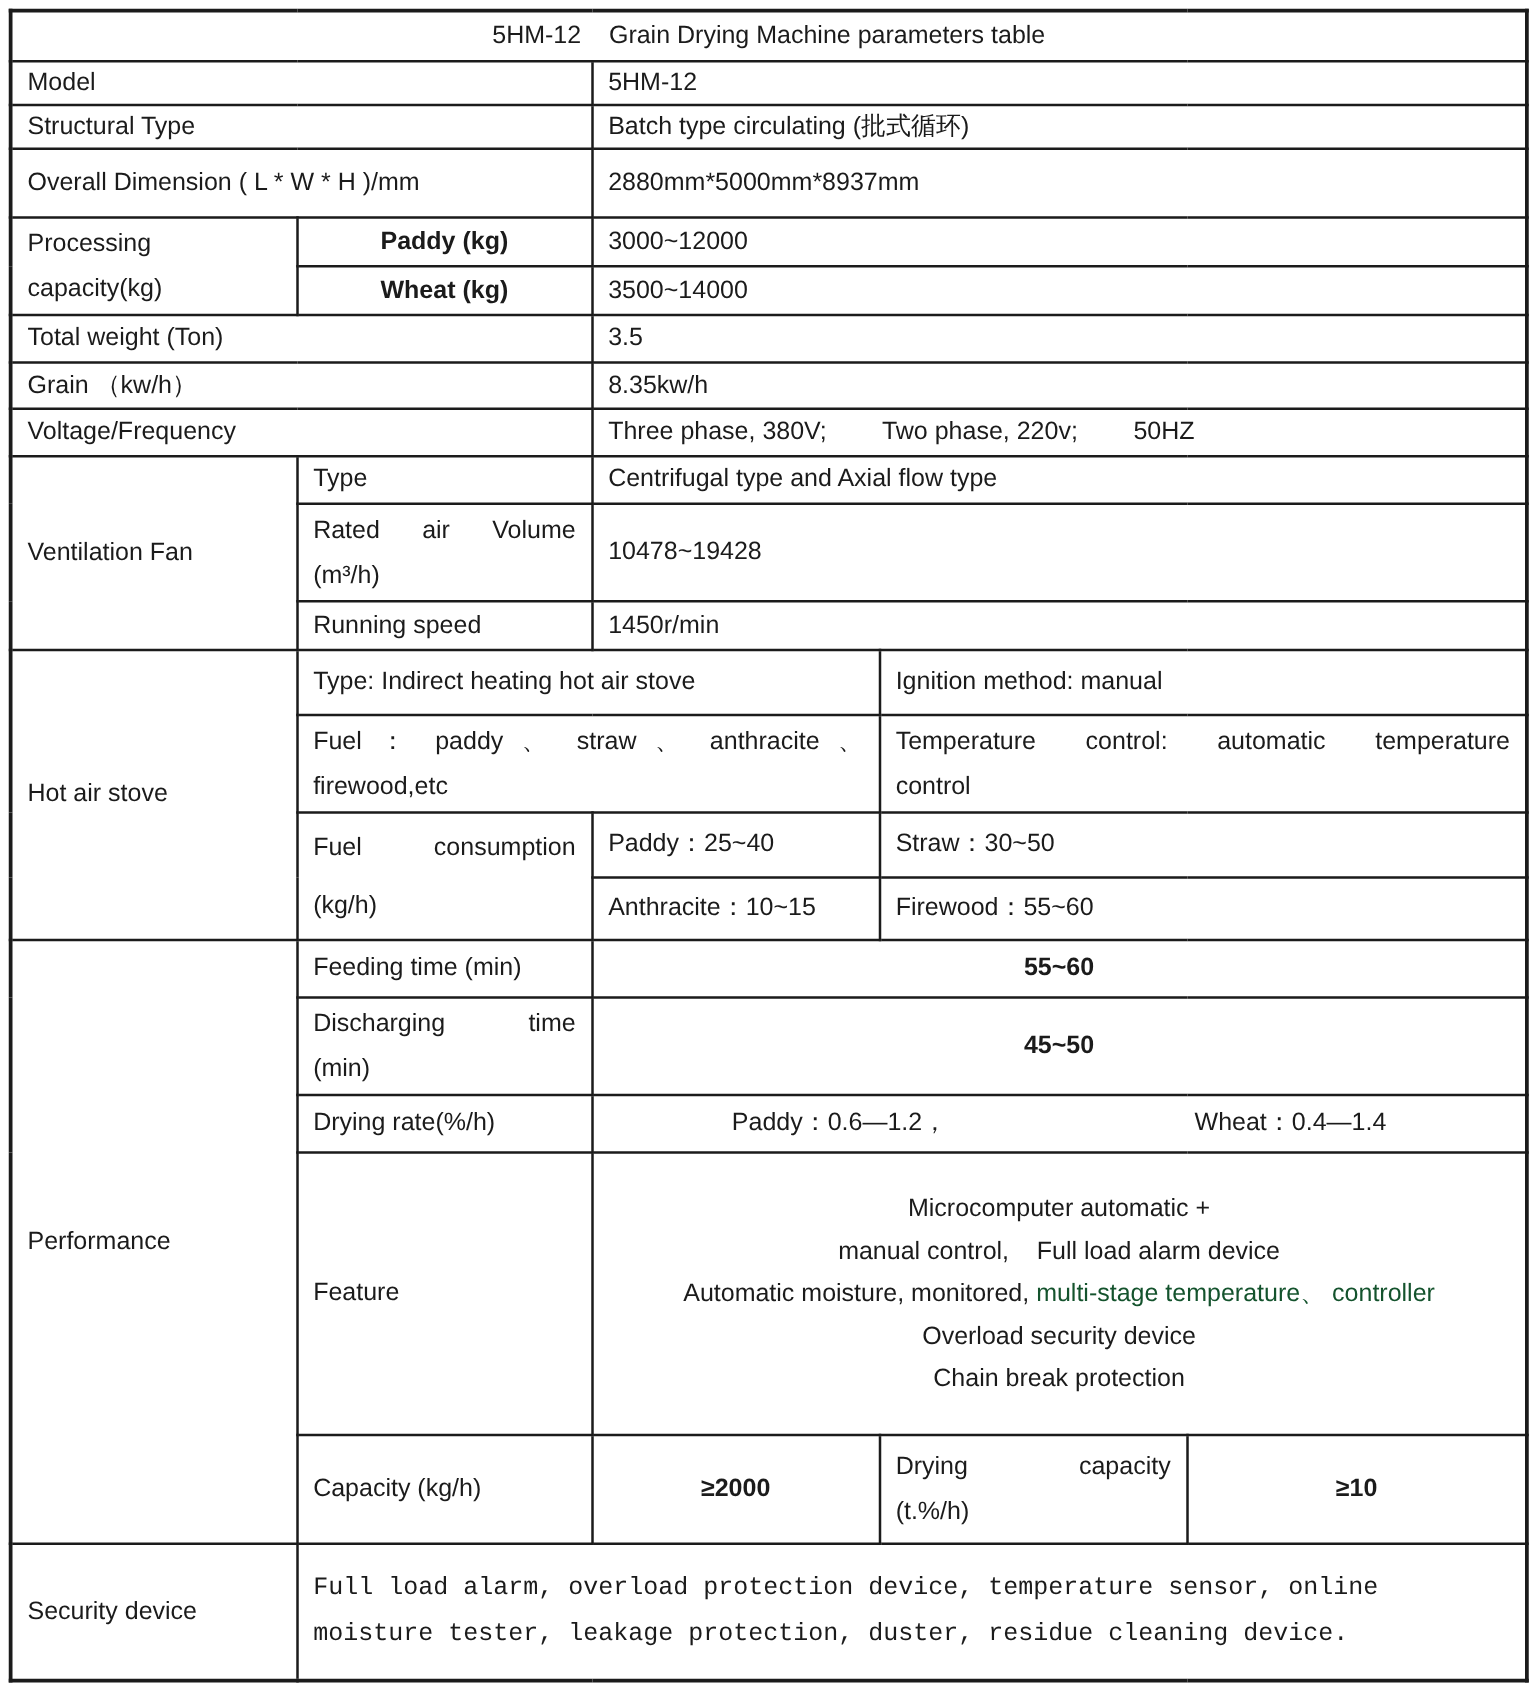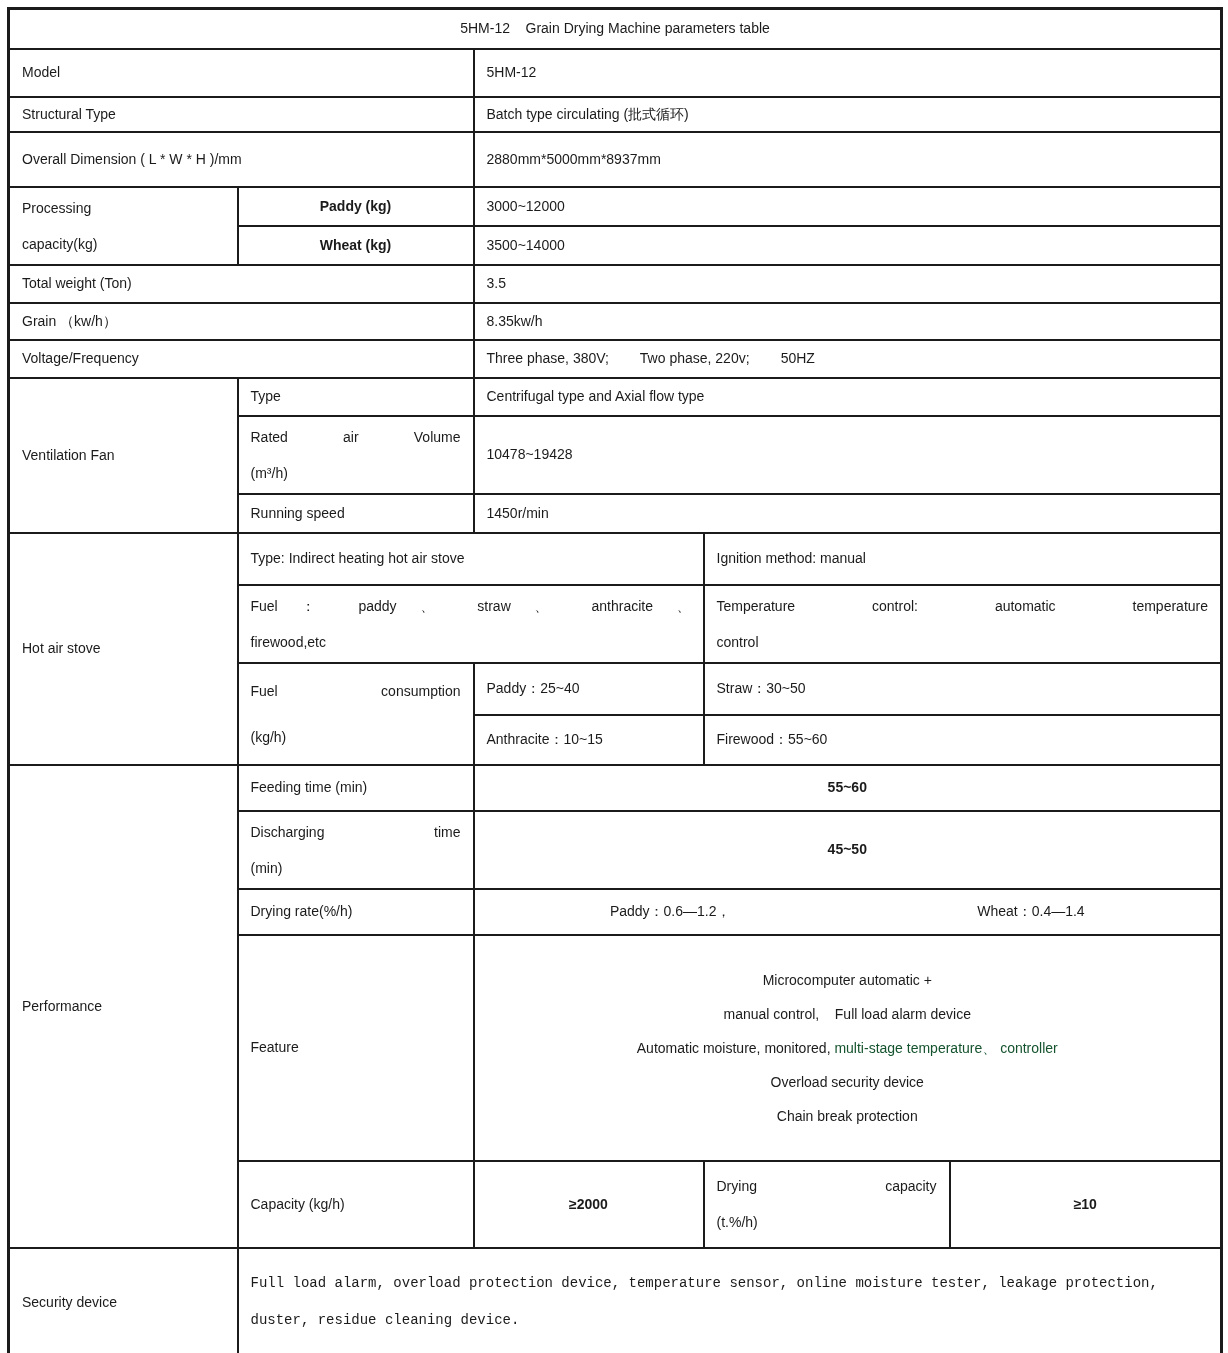--- a/index.html
+++ b/index.html
@@ -13,21 +13,21 @@
   }
   table.spec {
     border-collapse: collapse;
     table-layout: fixed;
     margin: 7px 0 0 7px;
     width: 1213px;
     border: 3px solid #1b1b1b;
   }
   td {
     border: 2px solid #1b1b1b;
-    font-size: 14px;
+    font-size: 20px;
     padding: 2px 12px;
     vertical-align: middle;
     overflow: hidden;
     line-height: 1.35;
     margin-left: 28px;
   }
   .center { text-align: center; font-weight: bold; }
   .pre { white-space: pre-wrap; }
   .jl { text-align: justify; text-align-last: justify; }
   .lh { line-height: 36px; }
@@ -54,21 +54,21 @@
     <col style="width:272px">
   </colgroup>
 
   <tbody>
       <tr style="height:40px">
     <td colspan="5" class="title-cell">
       <span class="pre">5HM-12    Grain Drying Machine parameters table</span>
     </td>
   </tr>
 
-  <tr style="height:48px">
+  <tr style="height:35px">
     <td colspan="2">
       <span>Model</span>
     </td>
     <td colspan="3">
       <span>5HM-12</span>
     </td>
   </tr>
 
   <tr style="height:35px">
     <td colspan="2">

